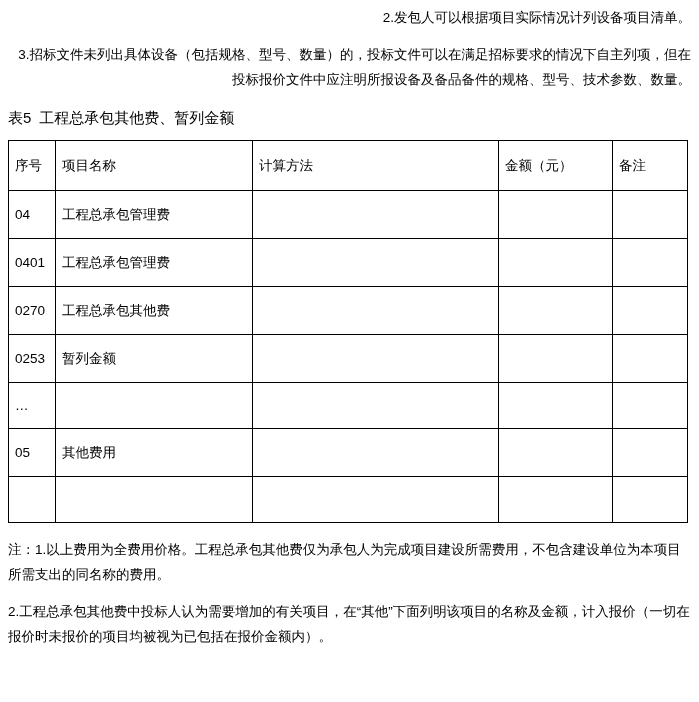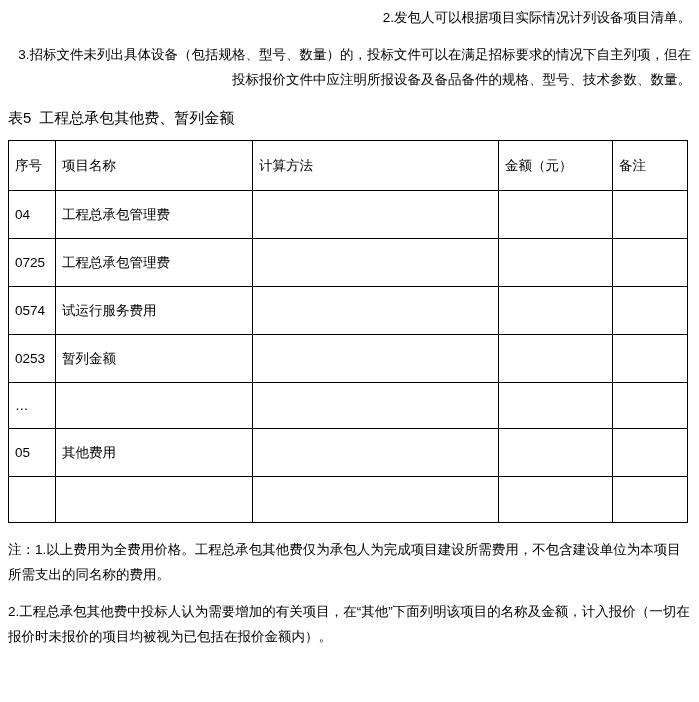--- a/index.html
+++ b/index.html
@@ -109,29 +109,29 @@
     </thead>
     <tbody>
       <tr>
         <td>04</td>
         <td>工程总承包管理费</td>
         <td></td>
         <td></td>
         <td></td>
       </tr>
       <tr>
-        <td>0725</td>
+        <td>0401</td>
         <td>工程总承包管理费</td>
         <td></td>
         <td></td>
         <td></td>
       </tr>
       <tr>
-        <td>0574</td>
-        <td>试运行服务费用</td>
+        <td>0270</td>
+        <td>工程总承包其他费</td>
         <td></td>
         <td></td>
         <td></td>
       </tr>
       <tr>
         <td>0253</td>
         <td>暂列金额</td>
         <td></td>
         <td></td>
         <td></td>

